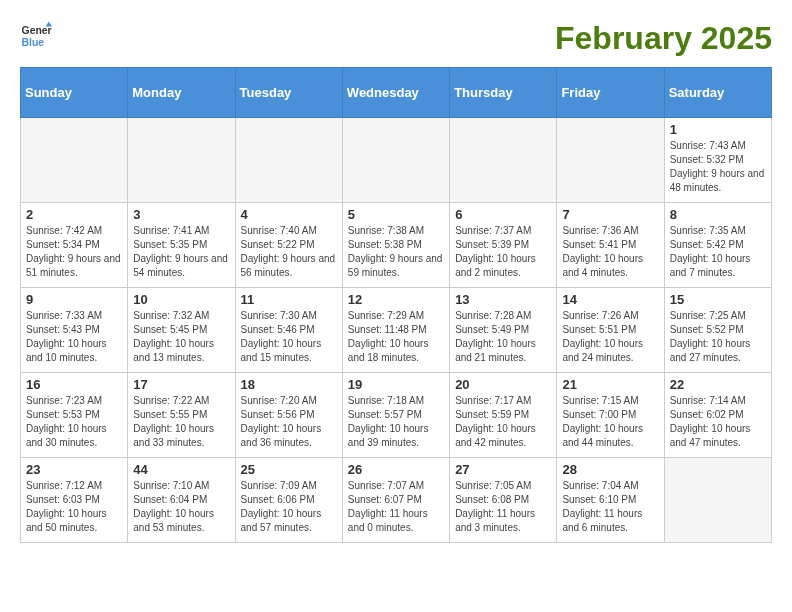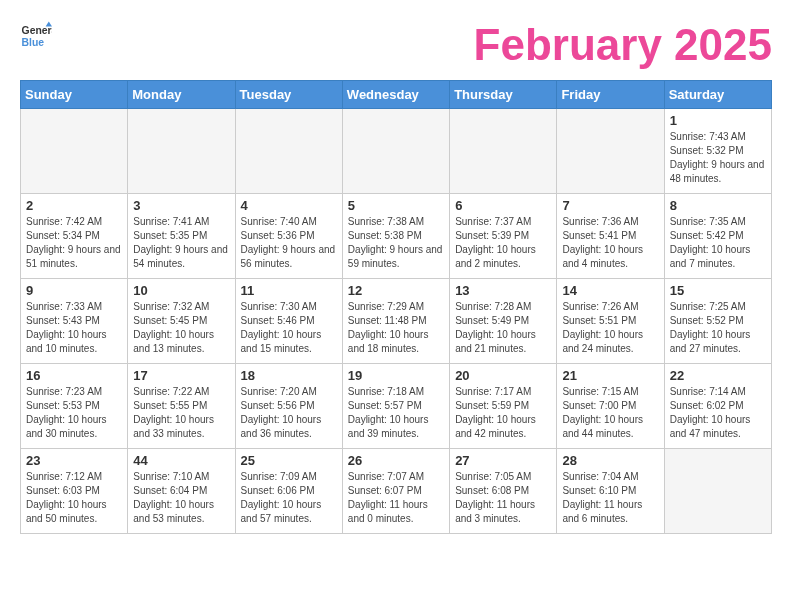--- a/index.html
+++ b/index.html
@@ -22,39 +22,39 @@
       gap: 4px;
     }
     .logo-icon {
       width: 32px;
       height: 32px;
     }
     .title-block {
       text-align: right;
     }
     .month-title {
-      font-size: 44px;
+      font-size: 32px;
       font-weight: bold;
-      color: #ec4899;
+      color: #4d7c0f;
     }
     .location {
       font-size: 14px;
       color: #555;
     }
     table {
       width: 100%;
       border-collapse: collapse;
       table-layout: fixed;
     }
     th {
       background-color: #4a90d9;
       color: #fff;
       font-size: 13px;
       font-weight: bold;
-      padding: 6px 4px;
+      padding: 17px 4px;
       text-align: left;
       border: 1px solid #3a7fc1;
     }
     td {
       vertical-align: top;
       border: 1px solid #ccc;
       padding: 4px 5px;
       font-size: 10px;
       color: #333;
       height: 85px;
@@ -128,21 +128,21 @@
         </td>
         <td>
           <span class="day-num">3</span>
           <div class="day-info">Sunrise: 7:41 AM
 Sunset: 5:35 PM
 Daylight: 9 hours and 54 minutes.</div>
         </td>
         <td>
           <span class="day-num">4</span>
           <div class="day-info">Sunrise: 7:40 AM
-Sunset: 5:36 PM
+Sunset: 5:22 PM
 Daylight: 9 hours and 56 minutes.</div>
         </td>
         <td>
           <span class="day-num">5</span>
           <div class="day-info">Sunrise: 7:38 AM
 Sunset: 5:38 PM
 Daylight: 9 hours and 59 minutes.</div>
         </td>
         <td>
           <span class="day-num">6</span>

